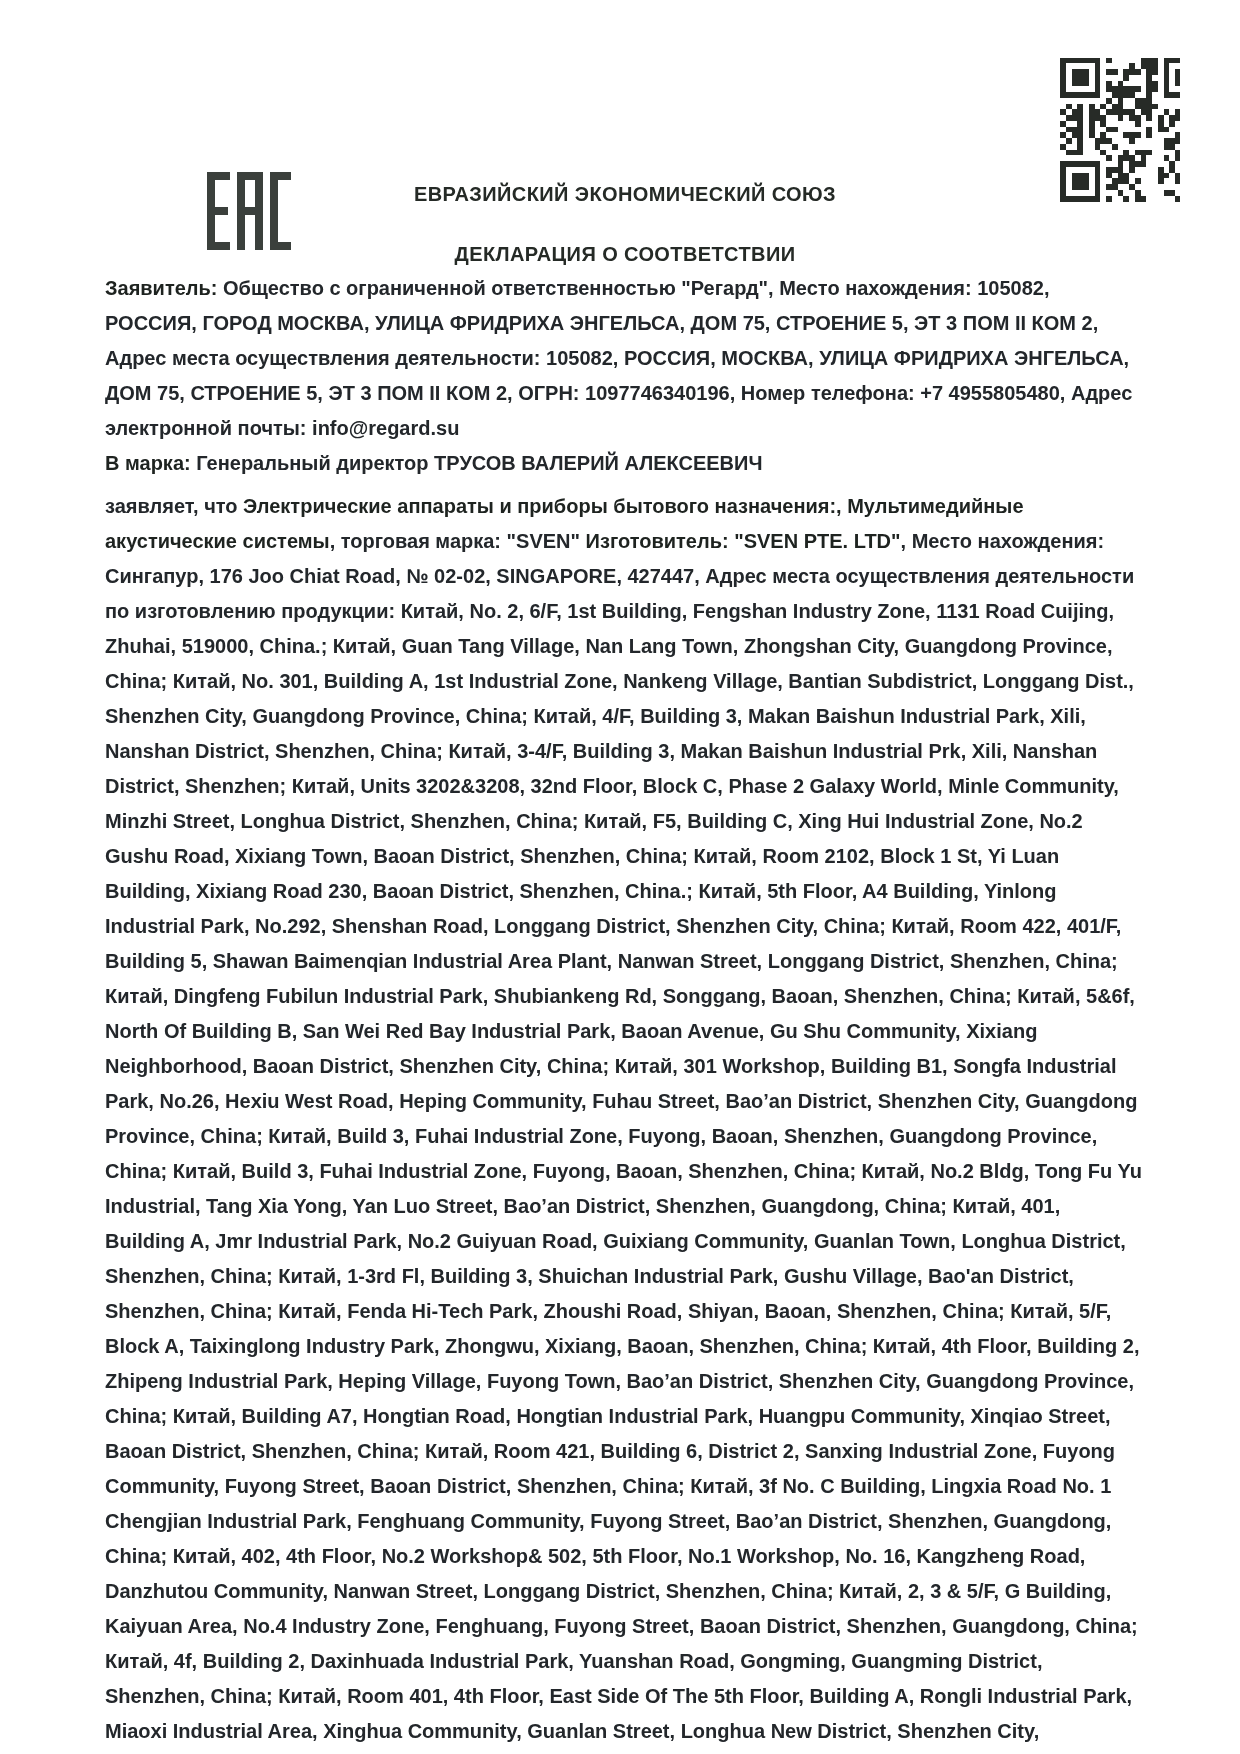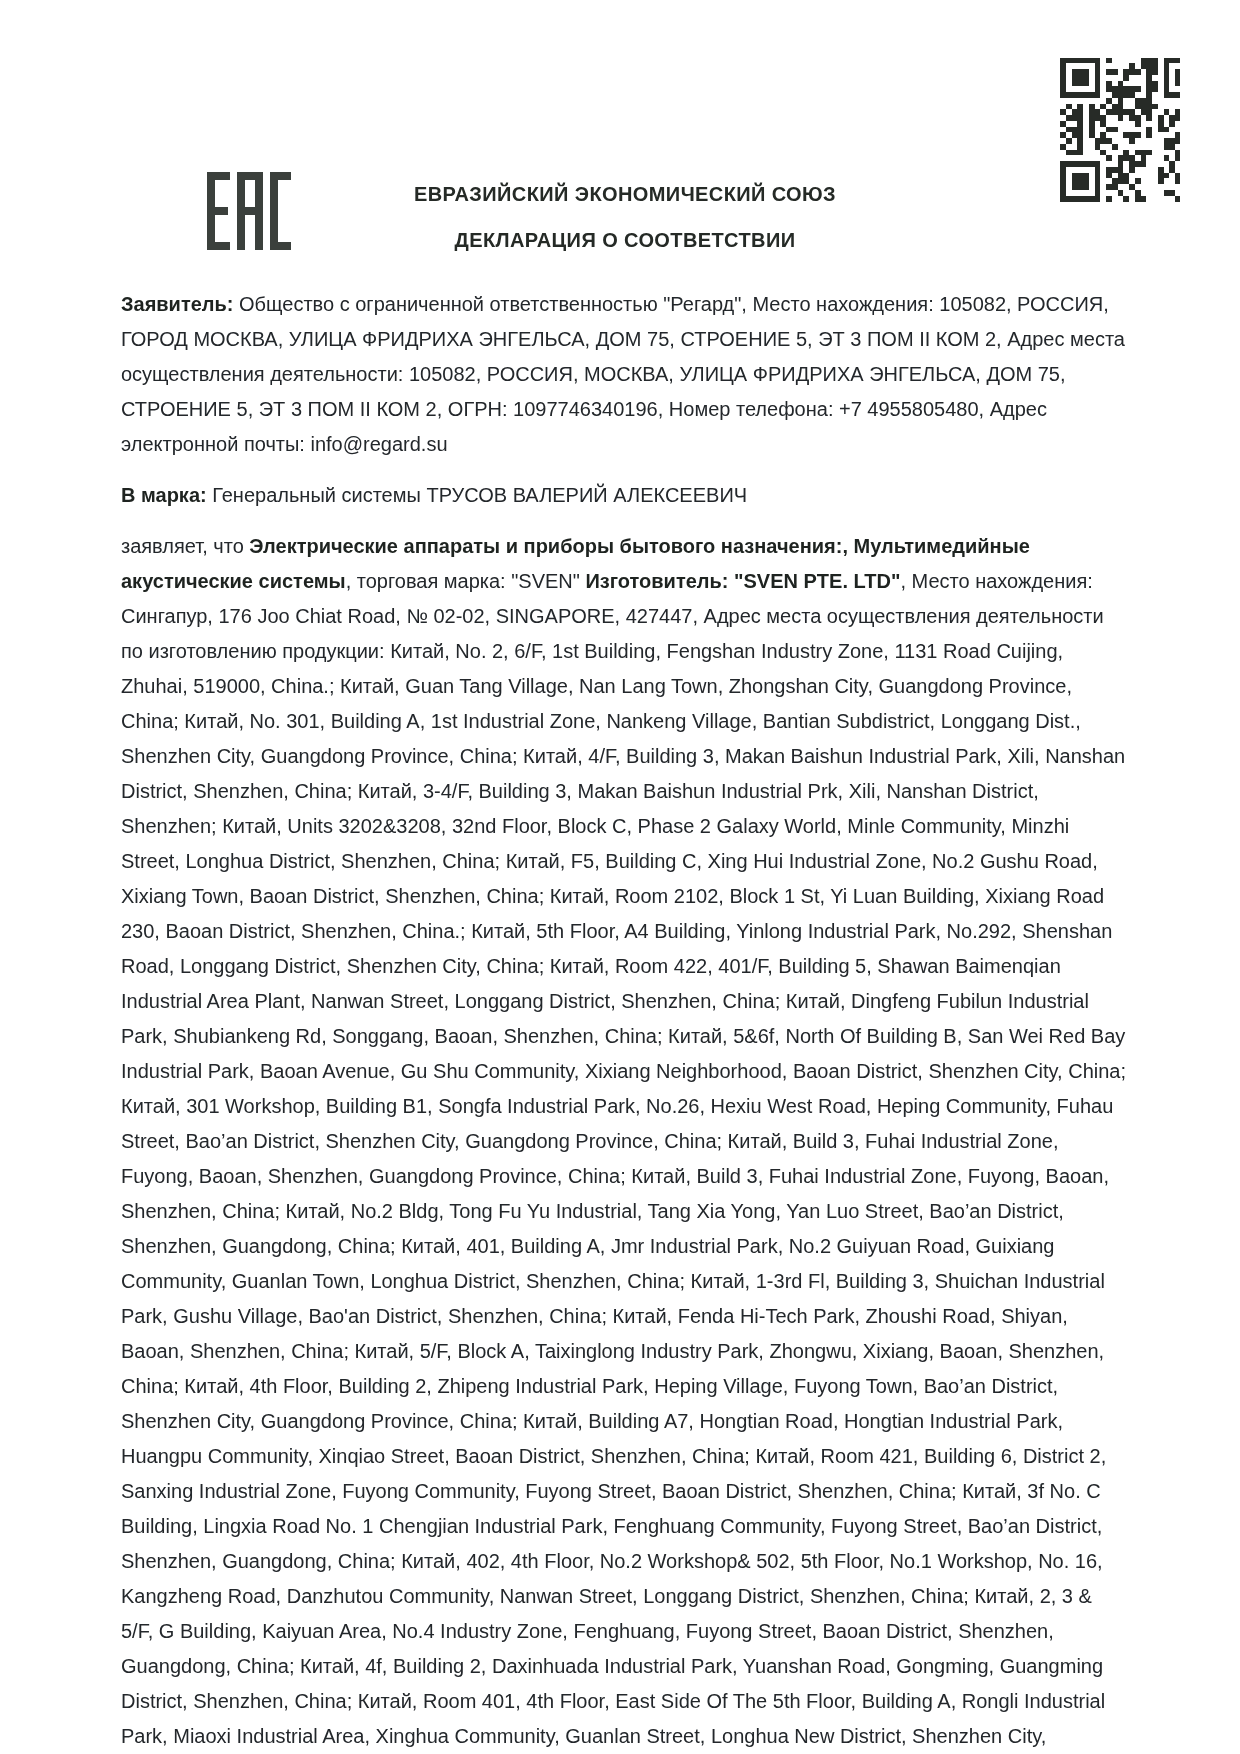--- a/index.html
+++ b/index.html
@@ -10,27 +10,27 @@
     overflow:hidden;
     font-family:"Liberation Sans","DejaVu Sans",sans-serif;
     color:#20241f;
   }
   .eac-logo { position:absolute; left:207px; top:172px; width:84px; height:78px; }
   .qr { position:absolute; left:1060px; top:56px; width:144px; height:147px; }
   .qr svg { width:100%; height:100%; display:block; }
   .title { position:absolute; left:105px; width:1040px; text-align:center;
            font-weight:bold; font-size:20px; letter-spacing:.4px; color:#252a26; }
   .t1 { top:183px; }
-  .t2 { top:229px; }
+  .t2 { top:243px; }
   .doc-body {
     position:absolute; left:105px; top:271px; width:1040px;
     font-size:20px; line-height:35px; text-align:left;
     color:#23272b;
   }
-  .doc-body p { margin:16px; }
+  .doc-body p { margin:0;font-weight:bold; }
   .doc-body p.decl { margin-top:8px; }
   .doc-body b { color:#1e2320; }
 </style>
 </head>
 <body>
 
 <div class="page">
 
   <div class="eac-logo">
     <svg viewBox="0 0 84 78" width="84" height="78" shape-rendering="crispEdges" aria-hidden="true">
@@ -355,17 +355,17 @@
         <rect x="22" y="24" width="1" height="1" fill="#272b27"></rect>
         <rect x="24" y="24" width="1" height="1" fill="#272b27"></rect>
       </svg>
   </div>
 
   <div class="title t1">ЕВРАЗИЙСКИЙ ЭКОНОМИЧЕСКИЙ СОЮЗ</div>
   <div class="title t2">ДЕКЛАРАЦИЯ О СООТВЕТСТВИИ</div>
 
   <div class="doc-body">
     <p><b>Заявитель:</b><span> Общество с ограниченной ответственностью "Регард", Место нахождения: 105082, РОССИЯ, ГОРОД МОСКВА, УЛИЦА ФРИДРИХА ЭНГЕЛЬСА, ДОМ 75, СТРОЕНИЕ 5, ЭТ 3 ПОМ II КОМ 2, Адрес места осуществления деятельности: 105082, РОССИЯ, МОСКВА, УЛИЦА ФРИДРИХА ЭНГЕЛЬСА, ДОМ 75, СТРОЕНИЕ 5, ЭТ 3 ПОМ II КОМ 2, ОГРН: 1097746340196, Номер телефона: +7 4955805480, Адрес электронной почты: info@regard.su</span></p>
-    <p><b>В марка:</b><span> Генеральный системы ТРУСОВ ВАЛЕРИЙ АЛЕКСЕЕВИЧ</span></p>
+    <p><b>В марка:</b><span> Генеральный директор ТРУСОВ ВАЛЕРИЙ АЛЕКСЕЕВИЧ</span></p>
     <p class="decl"><span>заявляет, что </span><b>Электрические аппараты и приборы бытового назначения:, Мультимедийные акустические системы</b><span>, торговая марка: "SVEN" </span><b>Изготовитель: "SVEN PTE. LTD"</b><span>, Место нахождения: Сингапур, 176 Joo Chiat Road, № 02-02, SINGAPORE, 427447, Адрес места осуществления деятельности по изготовлению продукции: Китай, No. 2, 6/F, 1st Building, Fengshan Industry Zone, 1131 Road Cuijing, Zhuhai, 519000, China.; Китай, Guan Tang Village, Nan Lang Town, Zhongshan City, Guangdong Province, China; Китай, No. 301, Building A, 1st Industrial Zone, Nankeng Village, Bantian Subdistrict, Longgang Dist., Shenzhen City, Guangdong Province, China; Китай, 4/F, Building 3, Makan Baishun Industrial Park, Xili, Nanshan District, Shenzhen, China; Китай, 3-4/F, Building 3, Makan Baishun Industrial Prk, Xili, Nanshan District, Shenzhen; Китай, Units 3202&amp;3208, 32nd Floor, Block C, Phase 2 Galaxy World, Minle Community, Minzhi Street, Longhua District, Shenzhen, China; Китай, F5, Building C, Xing Hui Industrial Zone, No.2 Gushu Road, Xixiang Town, Baoan District, Shenzhen, China; Китай, Room 2102, Block 1 St, Yi Luan Building, Xixiang Road 230, Baoan District, Shenzhen, China.; Китай, 5th Floor, A4 Building, Yinlong Industrial Park, No.292, Shenshan Road, Longgang District, Shenzhen City, China; Китай, Room 422, 401/F, Building 5, Shawan Baimenqian Industrial Area Plant, Nanwan Street, Longgang District, Shenzhen, China; Китай, Dingfeng Fubilun Industrial Park, Shubiankeng Rd, Songgang, Baoan, Shenzhen, China; Китай, 5&amp;6f, North Of Building B, San Wei Red Bay Industrial Park, Baoan Avenue, Gu Shu Community, Xixiang Neighborhood, Baoan District, Shenzhen City, China; Китай, 301 Workshop, Building B1, Songfa Industrial Park, No.26, Hexiu West Road, Heping Community, Fuhau Street, Bao’an District, Shenzhen City, Guangdong Province, China; Китай, Build 3, Fuhai Industrial Zone, Fuyong, Baoan, Shenzhen, Guangdong Province, China; Китай, Build 3, Fuhai Industrial Zone, Fuyong, Baoan, Shenzhen, China; Китай, No.2 Bldg, Tong Fu Yu Industrial, Tang Xia Yong, Yan Luo Street, Bao’an District, Shenzhen, Guangdong, China; Китай, 401, Building A, Jmr Industrial Park, No.2 Guiyuan Road, Guixiang Community, Guanlan Town, Longhua District, Shenzhen, China; Китай, 1-3rd Fl, Building 3, Shuichan Industrial Park, Gushu Village, Bao'an District, Shenzhen, China; Китай, Fenda Hi-Tech Park, Zhoushi Road, Shiyan, Baoan, Shenzhen, China; Китай, 5/F, Block A, Taixinglong Industry Park, Zhongwu, Xixiang, Baoan, Shenzhen, China; Китай, 4th Floor, Building 2, Zhipeng Industrial Park, Heping Village, Fuyong Town, Bao’an District, Shenzhen City, Guangdong Province, China; Китай, Building A7, Hongtian Road, Hongtian Industrial Park, Huangpu Community, Xinqiao Street, Baoan District, Shenzhen, China; Китай, Room 421, Building 6, District 2, Sanxing Industrial Zone, Fuyong Community, Fuyong Street, Baoan District, Shenzhen, China; Китай, 3f No. C Building, Lingxia Road No. 1 Chengjian Industrial Park, Fenghuang Community, Fuyong Street, Bao’an District, Shenzhen, Guangdong, China; Китай, 402, 4th Floor, No.2 Workshop&amp; 502, 5th Floor, No.1 Workshop, No. 16, Kangzheng Road, Danzhutou Community, Nanwan Street, Longgang District, Shenzhen, China; Китай, 2, 3 &amp; 5/F, G Building, Kaiyuan Area, No.4 Industry Zone, Fenghuang, Fuyong Street, Baoan District, Shenzhen, Guangdong, China; Китай, 4f, Building 2, Daxinhuada Industrial Park, Yuanshan Road, Gongming, Guangming District, Shenzhen, China; Китай, Room 401, 4th Floor, East Side Of The 5th Floor, Building A, Rongli Industrial Park, Miaoxi Industrial Area, Xinghua Community, Guanlan Street, Longhua New District, Shenzhen City, Guangdong Province, China; Китай, Room 505-509, Unit A1, Liyuanshangdu Building, No.203 Lantian Road, Ningbo, China; Китай, 201 And 301, Building A3, Haocheng(Heping) Industrial Park, No.66, Hexiu West Road, Zhancheng Community, Fuhai Street, Baoan District, Shenzhen, China; Китай, Floor 1 And 2 Of Building B, Floor 1 Of Building A, No.5, Huanwei Street, Fugang Village, Qingxi Town, Dongguan City, Guangdong Province, China; Китай, Flat A2-1-2, 4f, Building 8, F4, Tianji Plaza, Chegongmiao Industrial Zone, Futian District, Shenzhen City, Guangdong Province, China; Китай, Floor 2 Of Building 10, Floor 4 Of Building 9 And Floor 6 Of Building C, Futing Industrial Zone, Zhucun, Xincheng Community, Guanlan, Longhua District, Shenzhen City, Guangdong Province, China; Китай, Building No.303, 3rd Floor, Building B, Chenjiang Chenghai</span></p>
   </div>
 
 </div>
 
 </body></html>

